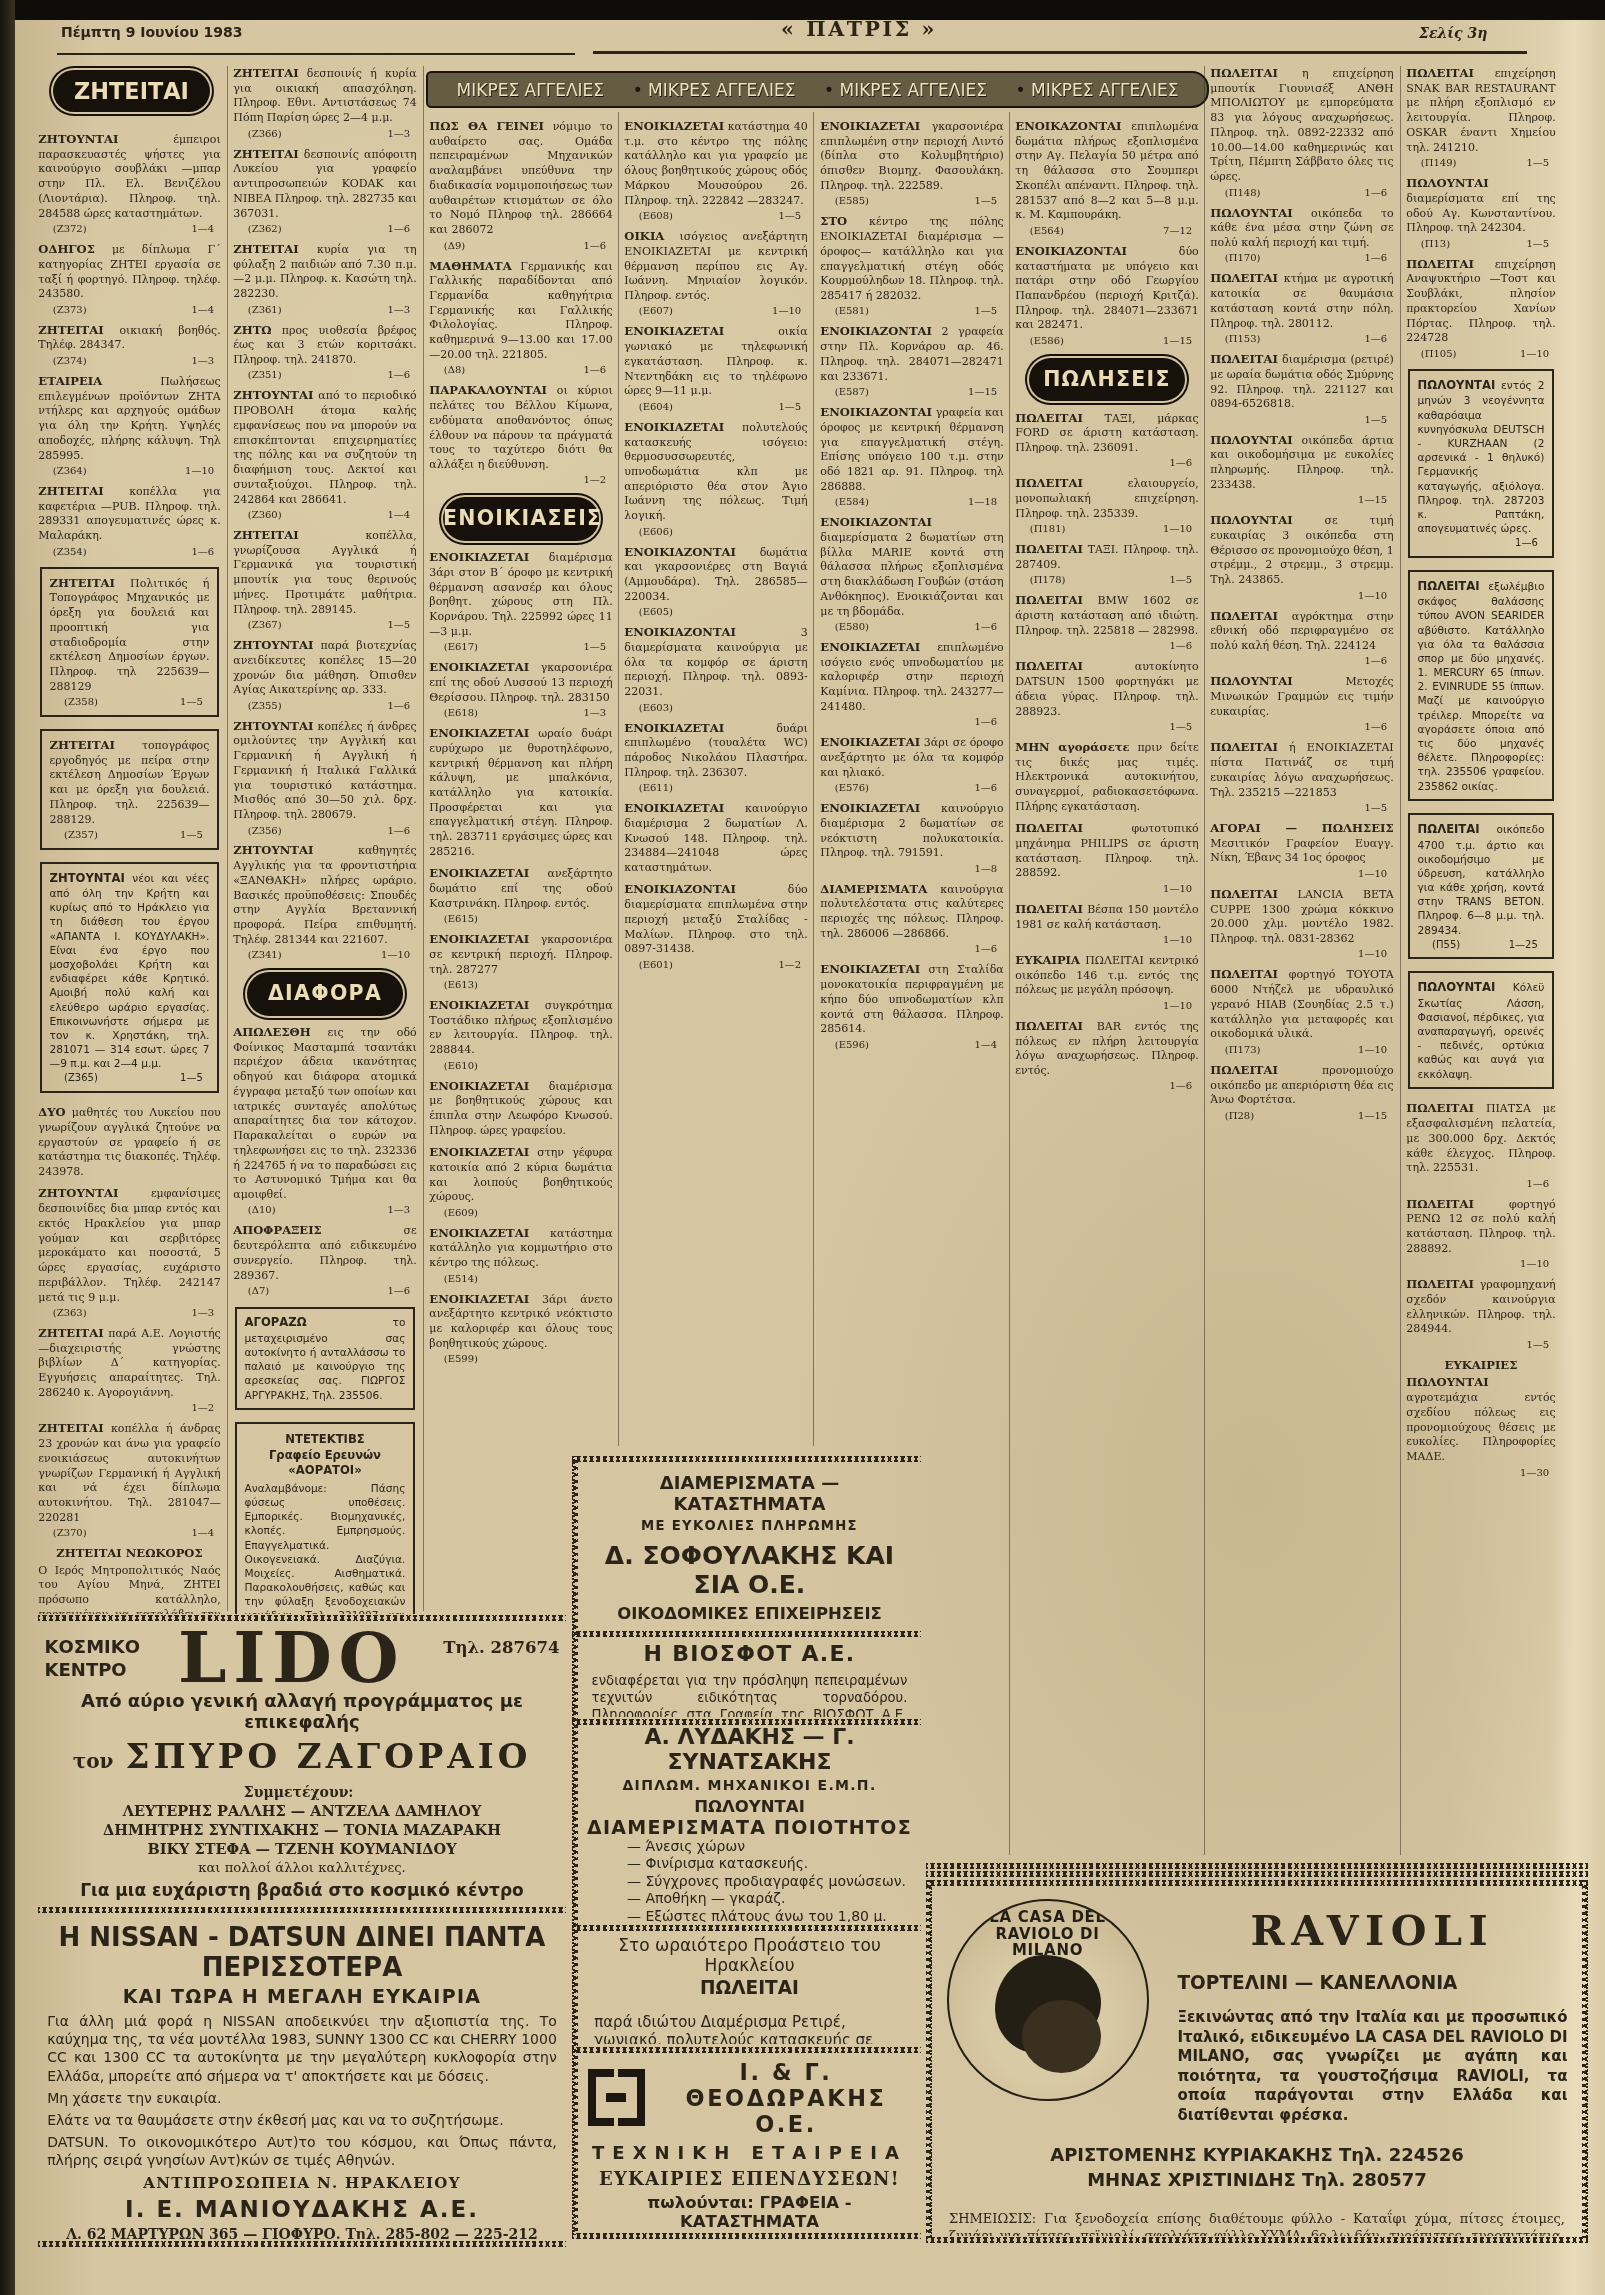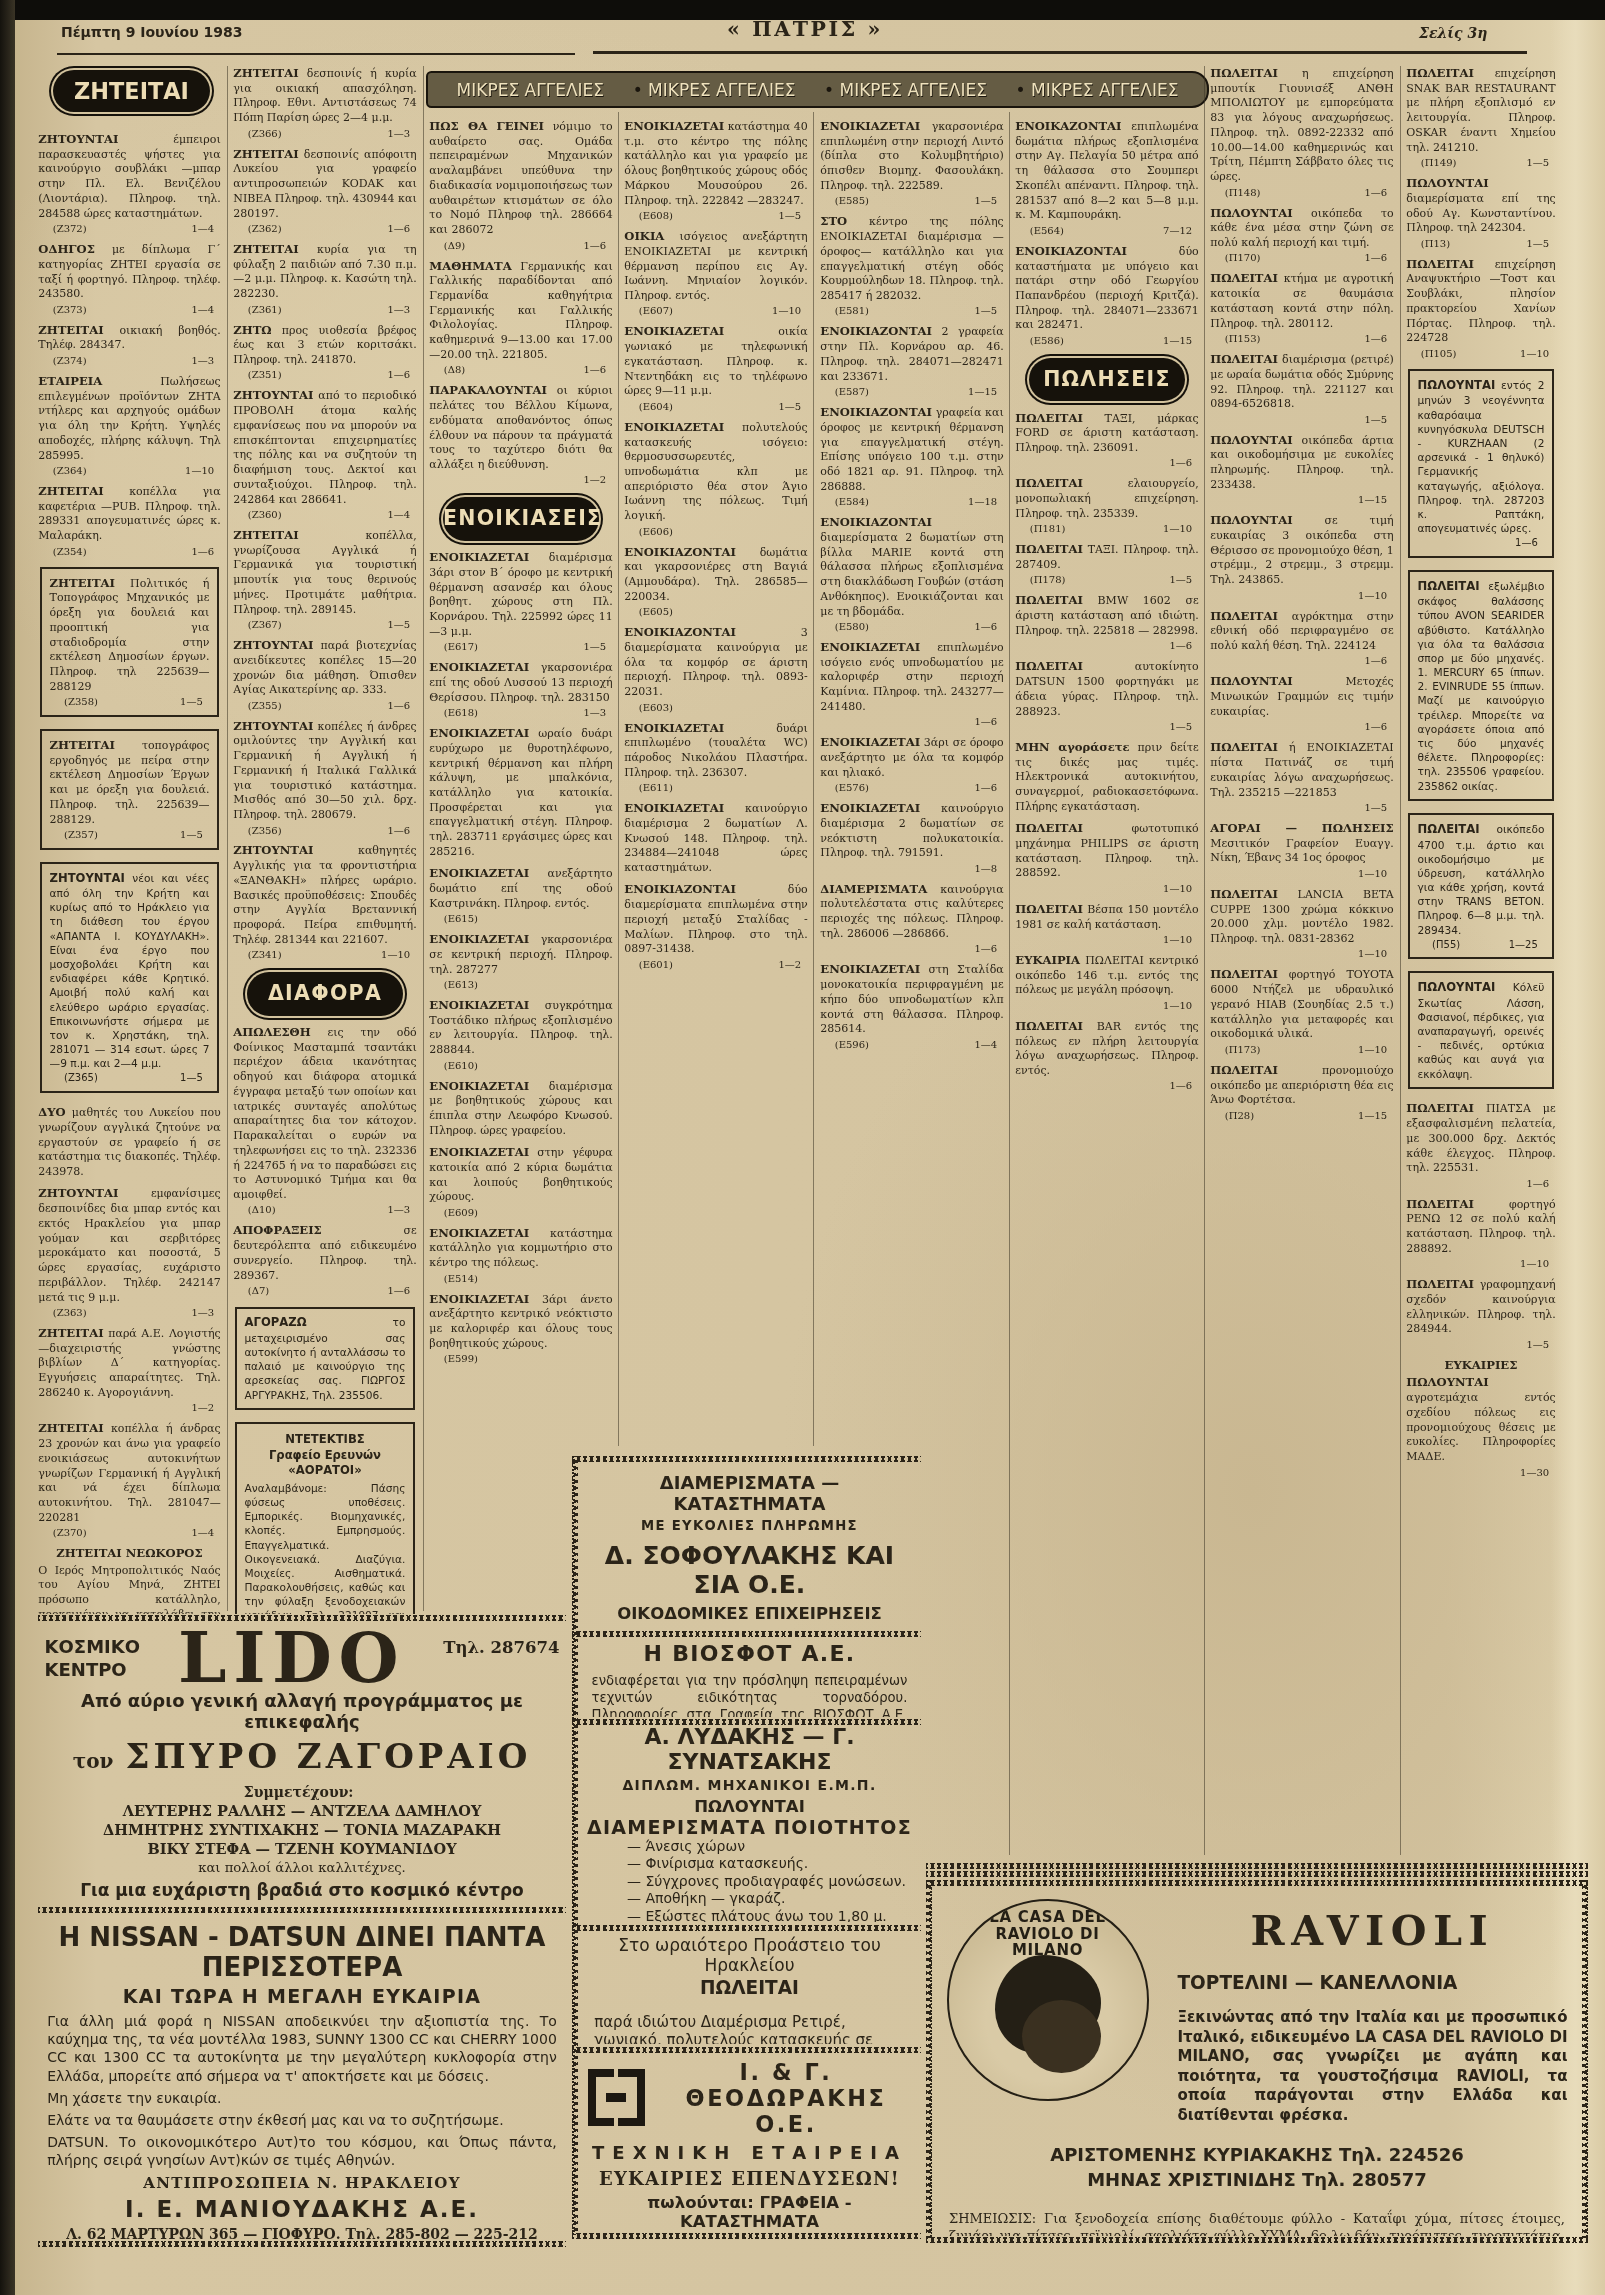--- a/index.html
+++ b/index.html
@@ -10,21 +10,21 @@
       radial-gradient(ellipse 726px 990px at 78% 65%, #c9b791 0%, rgba(201,183,145,0) 65%),
       linear-gradient(90deg,#c4b28a 0%, #d6c6a2 6%, #d4c4a0 90%, #e0d2ae 97%, #e7dab8 100%);
     font-family:"DejaVu Serif",serif;color:#2b2418;}
   .edge-top{position:absolute;left:0;top:0;width:100%;height:20px;background:#0e0d0a;}
   .edge-left{position:absolute;left:0;top:0;width:14.5px;height:100%;background:linear-gradient(90deg,#14120d,#3a3426);}
   .margin-right{position:absolute;right:0;top:20px;width:55px;height:2276px;
     background:linear-gradient(90deg,rgba(230,217,184,0) 0%,#e6d9b8 40%,#dccd a8 100%);
     background:linear-gradient(90deg,rgba(230,217,184,0),#e8dcbb 45%,#d9caa4);}
   
   .hdr-date{position:absolute;left:61px;top:24px;font-family:"DejaVu Sans",sans-serif;font-weight:bold;font-size:14px;}
-  .hdr-title{position:absolute;left:673px;top:17px;width:264px;text-align:center;font-weight:bold;font-size:20.5px;letter-spacing:2.6px;}
+  .hdr-title{position:absolute;left:673px;top:17px;width:264px;text-align:right;font-weight:bold;font-size:20.5px;letter-spacing:2.6px;}
   .hdr-page{position:absolute;left:1419px;top:25px;font-weight:bold;font-size:14px;font-style:italic;}
   .rule-a{position:absolute;left:57px;top:53px;width:518px;height:2px;background:#2b2418;}
   .rule-b{position:absolute;left:593px;top:51px;width:934px;height:3.3px;background:#2b2418;}
   
   .badge{display:block;margin:10.6px auto 9.2px;width:84%;background:#16120b;color:#ecdcb4;
     text-align:center;font-family:"DejaVu Sans",sans-serif;font-weight:bold;font-size:20.5px;
     letter-spacing:1.3px;border-radius:26.4px;padding:8px 0;
     box-shadow:0 0 0 2px #d3c39e,0 0 0 4px #16120b;}
   .zbadge{position:absolute;left:53px;top:70px;width:157px;background:#16120b;color:#ecdcb4;
     text-align:center;font-family:"DejaVu Sans",sans-serif;font-weight:bold;font-size:22.4px;
@@ -263,21 +263,21 @@
 
           <p class="adtext"><b class="lead">ΖΗΤΕΙΤΑΙ</b> <span>δεσποινίς ή κυρία για οικιακή απασχόληση. Πληροφ. Εθνι. Αντιστάσεως 74 Πόπη Παρίση ώρες 2—4 μ.μ.</span></p>
           <div class="adfoot">
             <span class="tag">(Ζ366)</span>
             <span class="run">1—3</span>
           </div>
         </article>
 
         <article class="ad">
 
-          <p class="adtext"><b class="lead">ΖΗΤΕΙΤΑΙ</b> <span>δεσποινίς απόφοιτη Λυκείου για γραφείο αντιπροσωπειών KODAK και ΝΙΒΕΑ Πληροφ. τηλ. 430944 και 280197.</span></p>
+          <p class="adtext"><b class="lead">ΖΗΤΕΙΤΑΙ</b> <span>δεσποινίς απόφοιτη Λυκείου για γραφείο αντιπροσωπειών KODAK και ΝΙΒΕΑ Πληροφ. τηλ. 282735 και 367031.</span></p>
           <div class="adfoot">
             <span class="tag">(Ζ362)</span>
             <span class="run">1—6</span>
           </div>
         </article>
 
         <article class="ad">
 
           <p class="adtext"><b class="lead">ΖΗΤΕΙΤΑΙ</b> <span>κυρία για τη φύλαξη 2 παιδιών από 7.30 π.μ.—2 μ.μ. Πληροφ. κ. Κασώτη τηλ. 282230.</span></p>
           <div class="adfoot">

